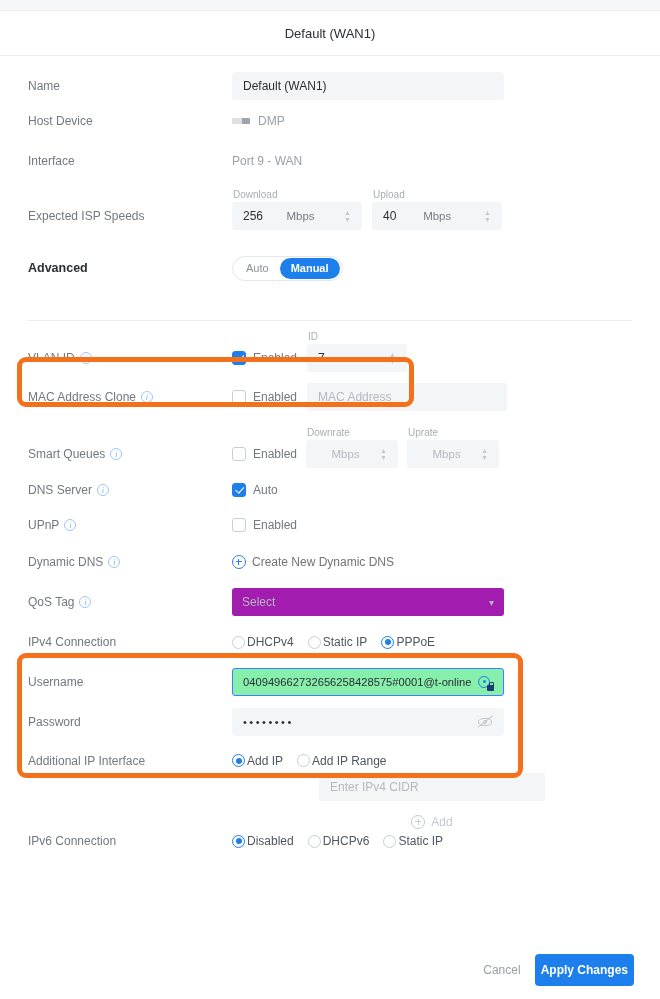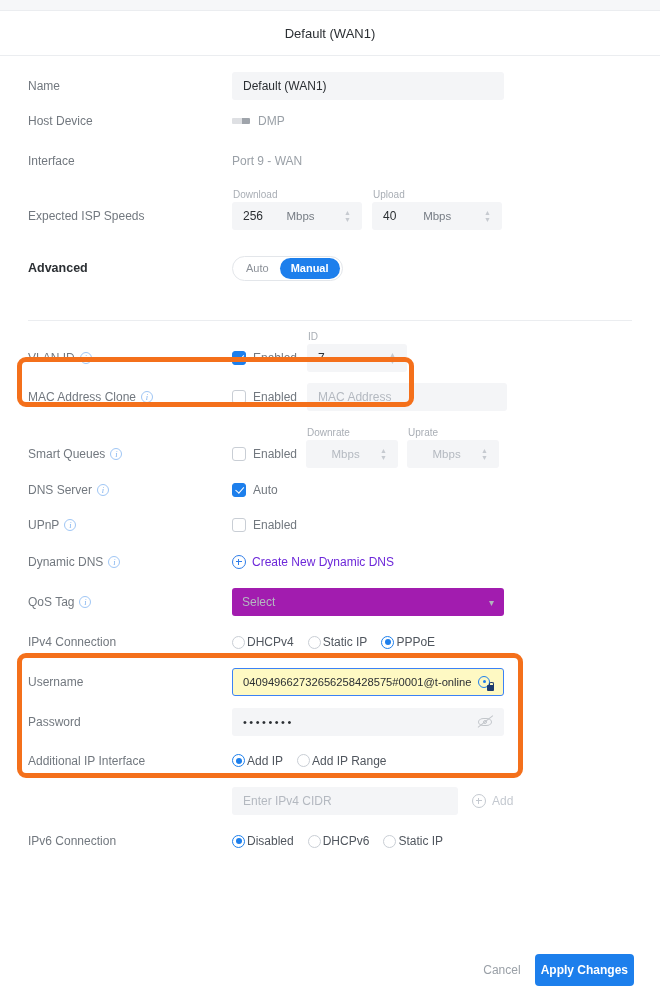--- a/index.html
+++ b/index.html
@@ -44,21 +44,21 @@
     font-style: italic; flex: 0 0 12px;
   }
 
   
   .inp {
     background: #f4f5f7; border: 1px solid transparent; border-radius: 3px;
     height: 28px; display: flex; align-items: center;
     padding: 0 10px; font-size: 12px; color: #2b2f33;
   }
   .inp.placeholder { color: #b4b9c0; }
-  .inp.focused { background: #fef9c3; border-color: #3b82f6; text-align: center; }
+  .inp.focused { background: #86efac; border-color: #3b82f6; text-align: center; }
   .inp.wide { width: 272px; }
   .field-label {
     font-size: 10px; color: #a9aeb5; margin-bottom: 2px; padding-left: 1px;
   }
   .stack { display: flex; flex-direction: column; }
   .spinner {
     display: inline-flex; flex-direction: column; gap: 3px;
     margin-left: auto; color: #c6cad0; line-height: 4px; font-size: 7px;
   }
   .unit { margin-left: auto; color: #767c84; font-size: 11.5px; padding-right: 6px; }
@@ -98,21 +98,21 @@
     border: 1px solid #e3e6ea; border-radius: 14px;
     padding: 2px; background: #fff; height: 25px;
   }
   .seg-opt {
     padding: 0 11px; height: 21px; line-height: 21px; border-radius: 11px;
     font-size: 11px; color: #8c9199;
   }
   .seg-opt.active { background: #1d7fec; color: #fff; font-weight: bold; }
 
   
-  .link { color: #6d28d9; font-size: 12px; display: flex; align-items: center; gap: 6px; }
+  .link { color: #737373; font-size: 12px; display: flex; align-items: center; gap: 6px; }
   .plus-circle {
     width: 14px; height: 14px; border-radius: 50%;
     border: 1.2px solid #2e7de9; position: relative; flex: 0 0 14px;
   }
   .plus-circle::before, .plus-circle::after {
     content: ""; position: absolute; background: #2e7de9;
   }
   .plus-circle::before { left: 3px; right: 3px; top: 5.3px; height: 1.2px; }
   .plus-circle::after  { top: 3px; bottom: 3px; left: 5.3px; width: 1.2px; }
   .link.muted { color: #c4c9d0; }
@@ -453,21 +453,21 @@
         <span class="radio-item">
           <span class="rd"></span>
           <span class="rd-label">Add IP Range</span>
         </span>
       </div>
     </div>
   </div>
 
   <div class="row" style="height:43px;">
     <div class="label-col"></div>
-    <div class="field-col" style="gap:14px;">
+    <div class="field-col" style="gap:14px;flex-direction:column;">
       <div class="inp placeholder" style="width:226px;">Enter IPv4 CIDR</div>
       <div class="link muted">
         <span class="plus-circle"></span>
         <span>Add</span>
       </div>
     </div>
   </div>
 
   <div class="row" style="height:38px;">
     <div class="label-col">IPv6 Connection</div>

